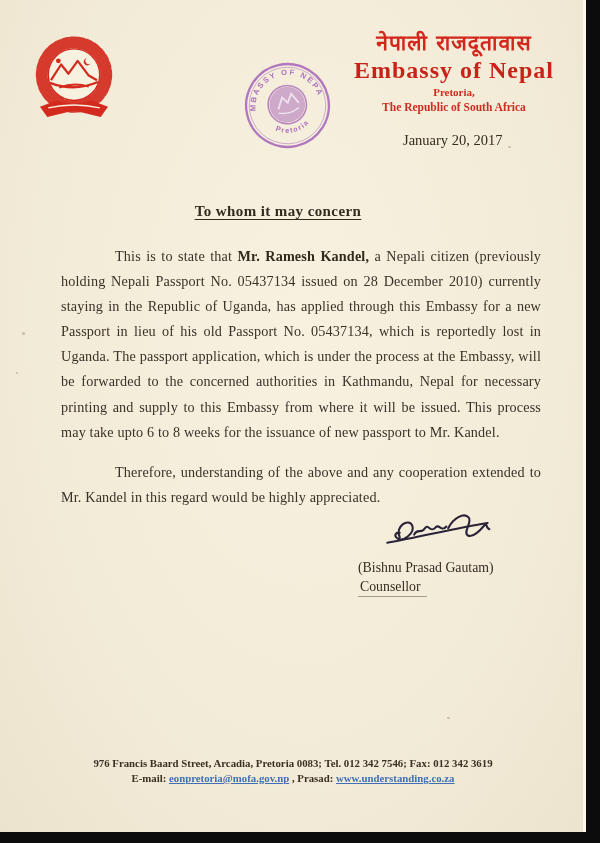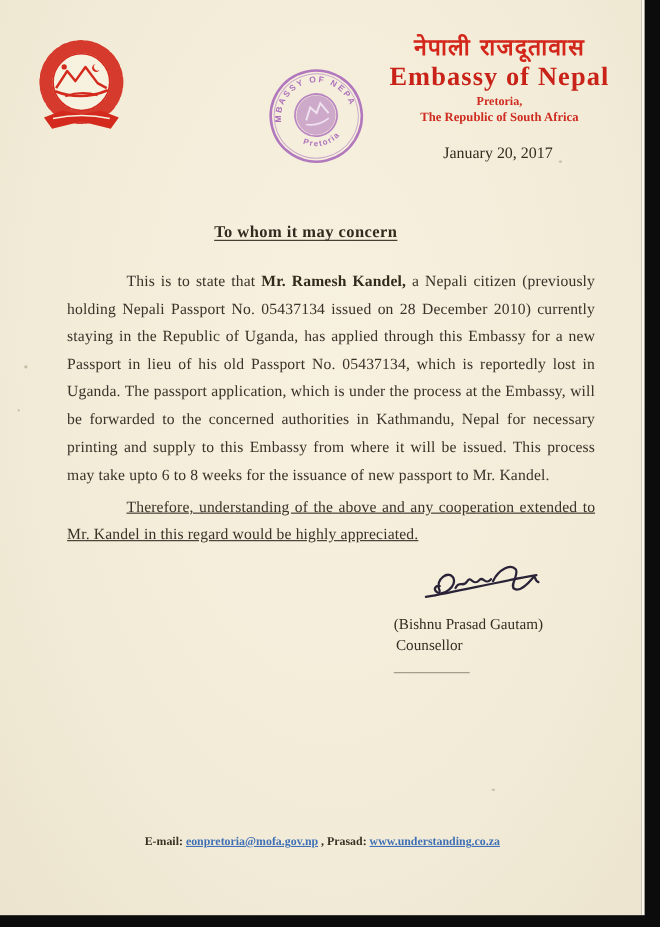--- a/index.html
+++ b/index.html
@@ -23,27 +23,27 @@
   .stamp{position:absolute;left:243px;top:61px;width:89px;height:89px;transform:rotate(-13deg);opacity:.88;}
   
   .letter-date{position:absolute;left:403px;top:132px;width:135px;text-align:left;font-size:14.5px;color:#352c20;}
   .ref-number{position:absolute;left:84px;top:151px;font-size:14.5px;color:#2f2719;letter-spacing:.2px;}
   
   .subject-line{position:absolute;left:0;top:203px;width:516px;text-align:center;font-size:15px;font-weight:bold;color:#342b20;margin-left:20px;}
   .subject-line span{text-decoration:underline;text-underline-offset:3px;letter-spacing:.4px;}
   
   .body-text{position:absolute;left:61px;top:244px;width:480px;}
   .body-text p{margin:0;font-size:14.2px;line-height:25.1px;text-align:justify;text-indent:54px;color:#3a3128;letter-spacing:.15px;}
-  .body-text p + p{margin-top:4px;text-decoration:underline;}
+  .body-text p + p{margin-top:15px;}
   .b{font-weight:bold;color:#33291d;}
   
   .sig-block{position:absolute;left:358px;top:505px;width:165px;}
   .signature-svg{width:128px;height:52px;display:block;margin:0 auto;}
   .signatory-name{font-size:13.8px;color:#362d22;line-height:17px;margin-top:2px;}
-  .signatory-title{font-size:13.8px;color:#362d22;line-height:17px;margin-top:2px;border-bottom:1px solid rgba(70,60,45,.45);display:inline-block;padding:0 6px 16px 2px;}
+  .signatory-title{font-size:13.8px;color:#362d22;line-height:17px;margin-top:2px;border-bottom:1px solid rgba(70,60,45,.45);display:inline-block;padding:0 6px 1px 2px;}
   
   .footer{position:absolute;left:30px;top:757px;width:526px;text-align:center;font-weight:bold;color:#3a3023;}
   .footer-address{font-size:10.8px;line-height:13px;}
   .footer-contact{font-size:10.8px;line-height:14px;margin-top:1px;}
   .footer a{color:#3f6fb5;text-decoration:underline;font-weight:bold;cursor:pointer;}
   
   .speck{position:absolute;border-radius:50%;background:#9d8f72;opacity:.5;}
   .s1{left:22px;top:332px;width:3px;height:3px;}
   .s2{left:508px;top:146px;width:3px;height:2px;}
   .s3{left:16px;top:372px;width:2px;height:2px;}
@@ -116,20 +116,21 @@
         <path d="M10 42 C45 36 85 26 122 20"></path>
         <path d="M40 33 C44 25 48 33 52 26 C56 20 58 32 64 25 C68 20 70 31 76 24"></path>
         <path d="M78 26 C84 14 96 8 101 14 C105 19 94 31 100 34 C106 37 114 28 119 22 C121 19 120 26 124 27"></path>
       </g>
     </svg>
     <div class="signatory-name">(Bishnu Prasad Gautam)</div>
     <div><span class="signatory-title">Counsellor</span></div>
   </div>
 
   <div class="footer">
+    <div class="footer-address">976 Francis Baard Street, Arcadia, Pretoria 0083; Tel. 012 342 7546; Fax: 012 342 3619</div>
     <div class="footer-contact"><span>E-mail: </span><a>eonpretoria@mofa.gov.np</a><span> , Prasad: </span><a>www.understanding.co.za</a></div>
   </div>
 
   <div class="speck s1"></div>
   <div class="speck s2"></div>
   <div class="speck s3"></div>
   <div class="speck s4"></div>
 
   <div class="edge-right"></div>
   <div class="edge-bottom"></div>

